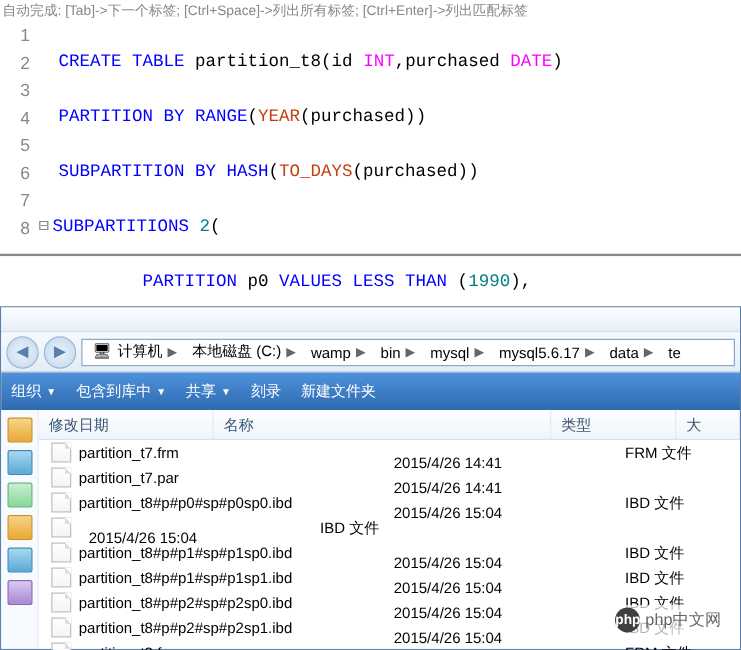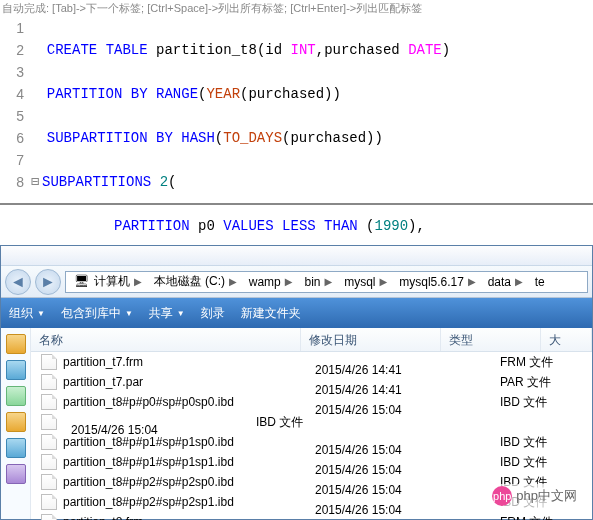--- a/index.html
+++ b/index.html
@@ -49,21 +49,21 @@
     .col-type { width: 100px; font-family: Liberation Serif, serif; }
     .col-size { flex: 1; }
     .ex-row { display: flex; height: 20px; align-items: center; font-size: 12px; color: #000;}
     .file-icon { width: 16px; height: 16px; margin: 0 6px 0 10px; border: 1px solid #c0c0c0; background: linear-gradient(#fff,#f4f4f4); position:relative;}
     .file-icon::after{content:"";position:absolute;top:-1px;right:-1px;border-top:5px solid #fff;border-left:5px solid #dcdcdc;}
     .fname { width: 244px; overflow:hidden; white-space:nowrap;}
     .fdate { width: 140px; padding-left:8px;margin-top:16px;}
     .ftype { width: 100px; padding-left:8px;margin-left:45px;}
     
     .watermark { position: absolute; bottom: 12px; right: 12px; display:flex; align-items:center; gap:4px; font-size:13px; color:#666; background:rgba(255,255,255,0.7); padding:2px 4px;}
-    .watermark .logo { width:20px; height:20px; border-radius:10px; background:#ec4899; color:#fff; display:flex; align-items:center; justify-content:center; font-size:11px; font-weight:normal;margin-left:41px;}
+    .watermark .logo { width:20px; height:20px; border-radius:10px; background:#404040; color:#fff; display:flex; align-items:center; justify-content:center; font-size:11px; font-weight:bold;margin-left:41px;}
   </style>
 </head>
 <body>
 
 <div class="editor">
   <div class="editor-top">自动完成: [Tab]-&gt;下一个标签; [Ctrl+Space]-&gt;列出所有标签; [Ctrl+Enter]-&gt;列出匹配标签</div>
   <div class="code">
     <div class="gutter">
       <div>1</div>
         <div>2</div>
@@ -153,37 +153,36 @@
     <div class="ex-side">
       <div class="ex-side-icon ic1"></div>
       <div class="ex-side-icon ic2"></div>
       <div class="ex-side-icon ic4"></div>
       <div class="ex-side-icon ic1"></div>
       <div class="ex-side-icon ic2"></div>
       <div class="ex-side-icon ic3"></div>
     </div>
     <div class="ex-list">
       <div class="ex-header">
+        <div class="col col-date">修改日期</div>
         <div class="col col-name">名称</div>
-        <div class="col col-date">修改日期</div>
         <div class="col col-type">类型</div>
         <div class="col col-size">大</div>
       </div>
       <div id="file-rows">
           <div class="ex-row">
             <span class="file-icon"></span>
             <span class="fname">partition_t7.frm</span>
             <span class="fdate">2015/4/26 14:41</span>
             <span class="ftype">FRM 文件</span>
           </div>
           <div class="ex-row">
             <span class="file-icon"></span>
             <span class="fname">partition_t7.par</span>
             <span class="fdate">2015/4/26 14:41</span>
-            <span class="ftype">PAR 文件</span>
           </div>
           <div class="ex-row">
             <span class="file-icon"></span>
             <span class="fname">partition_t8#p#p0#sp#p0sp0.ibd</span>
             <span class="fdate">2015/4/26 15:04</span>
             <span class="ftype">IBD 文件</span>
           </div>
           <div class="ex-row">
             <span class="file-icon"></span>
             <span class="fdate">2015/4/26 15:04</span>

